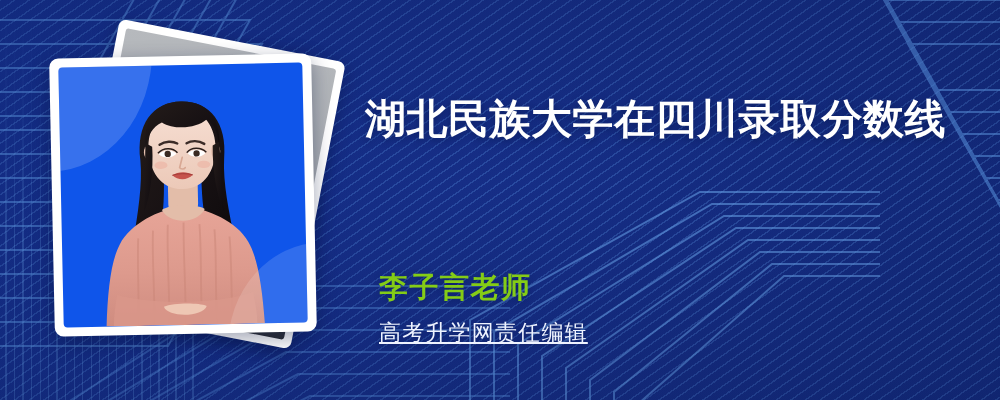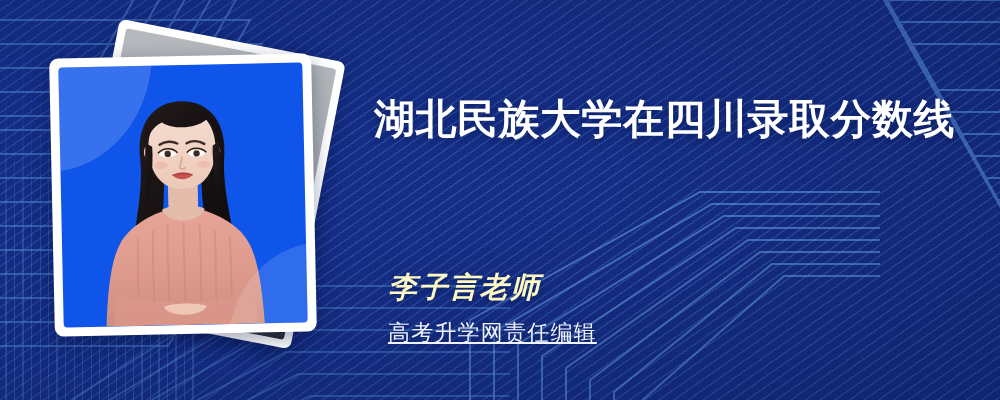--- a/index.html
+++ b/index.html
@@ -142,21 +142,21 @@
     width: 120px; height: 130px;
     border-radius: 80% 0 0 0;
     background: rgba(255,255,255,0.14);
   }
 
   .person { position: absolute; left: 0; top: 0; width: 100%; height: 100%; }
 
   
   .text-col {
     position: absolute;
-    left: 374px;
+    left: 365px;
     top: 0;
     width: 600px;
     height: 360px;
   }
 
   .headline {
     position: absolute;
     top: 96px;
     left: 0;
     font-size: 41px;
@@ -167,25 +167,24 @@
     white-space: nowrap;
     text-shadow: 0 2px 7px rgba(6, 20, 70, 0.5);
   }
 
   .author-name {
     position: absolute;
     top: 268px;
     left: 14px;
     font-size: 29px;
     font-weight: 700;
-    color: #fef9c3;
+    color: #84cc16;
     letter-spacing: 1.5px;
     white-space: nowrap;
     text-shadow: 0 2px 6px rgba(6, 20, 70, 0.45);
-    font-style: italic;
   }
 
   .author-role {
     position: absolute;
     top: 318px;
     left: 14px;
     font-size: 22px;
     font-weight: 400;
     color: #eef3ff;
     letter-spacing: 1.2px;

